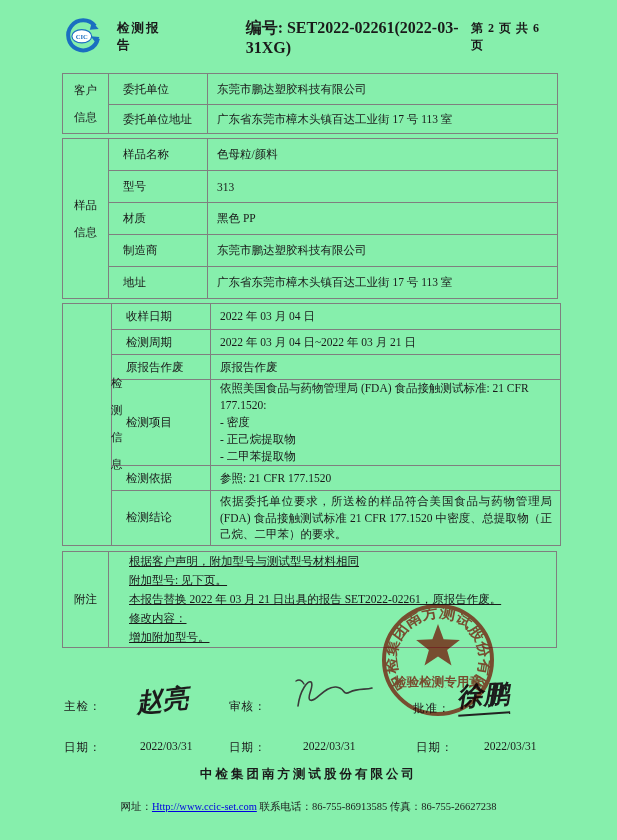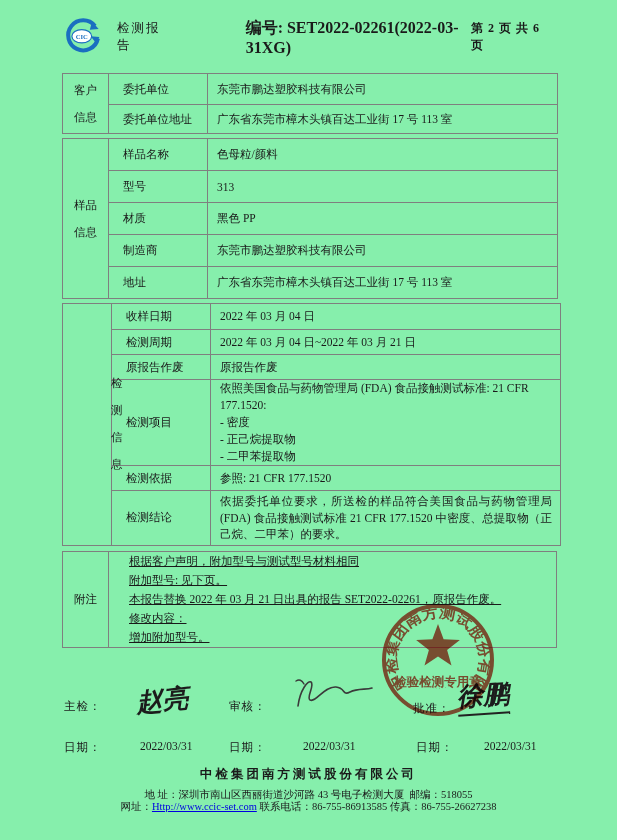--- a/index.html
+++ b/index.html
@@ -5,21 +5,21 @@
   * { margin:0; padding:0; box-sizing:border-box; }
   body { background:#fff; }
   .page {
     position:relative; width:617px; height:840px; background:#86efac;
     font-family:"Liberation Serif","DejaVu Serif",serif; color:#1a1a1a;
     overflow:hidden;
   }
   
   .hdr { position:absolute; left:62px; top:14px; width:500px; height:46px;
          display:flex; align-items:center; }
-  .hdr .title { font-size:12.5px; font-weight:normal; margin-left:14px; letter-spacing:2px; }
+  .hdr .title { font-size:12.5px; font-weight:bold; margin-left:14px; letter-spacing:2px; }
   .hdr .repno { font-size:16px; font-weight:bold; margin-left:78px; }
   .hdr .pageinfo { font-size:12px; font-weight:bold; margin-left:auto; margin-right:16px; letter-spacing:1px; }
   
   .tables { position:absolute; left:62px; top:73px; width:495px; }
   table.sec { border-collapse:collapse; width:495px; table-layout:fixed; }
   table.sec td { border:1px solid #7f7f7f; font-size:11.5px; vertical-align:middle; }
   td.c1 { width:46px; text-align:center; line-height:27px; }
   td.c2 { width:99px; padding-left:14px; }
   td.c3 { width:350px; padding-left:9px; padding-right:8px; }
   .mb4 { margin-bottom:4px; }
@@ -195,20 +195,17 @@
     </text>
     <path d="M65,29 L70.6,44.2 L86.9,44.9 L74.1,55 L78.5,70.6 L65,61.6 L51.5,70.6 L55.9,55 L43.1,44.9 L59.4,44.2 Z" fill="#e03a2c"></path>
     <text x="65" y="91" text-anchor="middle" font-size="12.5" font-weight="bold" fill="#e03a2c" font-family="Liberation Serif, serif">检验检测专用章</text>
     <path id="botPath" d="M 40,84 A 34,34 0 0,0 90,84" fill="none"></path>
     <text font-size="5.5" fill="#e03a2c" opacity="0.9">
       <textPath href="#botPath" startOffset="6">· · · · · · · · · · · ·</textPath>
     </text>
   </svg>
 
   <div class="foot foot-company">中检集团南方测试股份有限公司</div>
-  <div class="foot foot-line">
-    <span>地  址：</span><span>深圳市南山区西丽街道沙河路 43 号电子检测大厦</span>&nbsp;&nbsp;<span>邮编：</span><span>518055</span>
-  </div>
   <div class="foot foot-line2">
     <span>网址：</span><a class="weblink" href="#">Http://www.ccic-set.com</a>&nbsp;<span>联系电话：</span><span>86-755-86913585</span>&nbsp;<span>传真：</span><span>86-755-26627238</span>
   </div>
 
 </div>
 
 </body></html>

